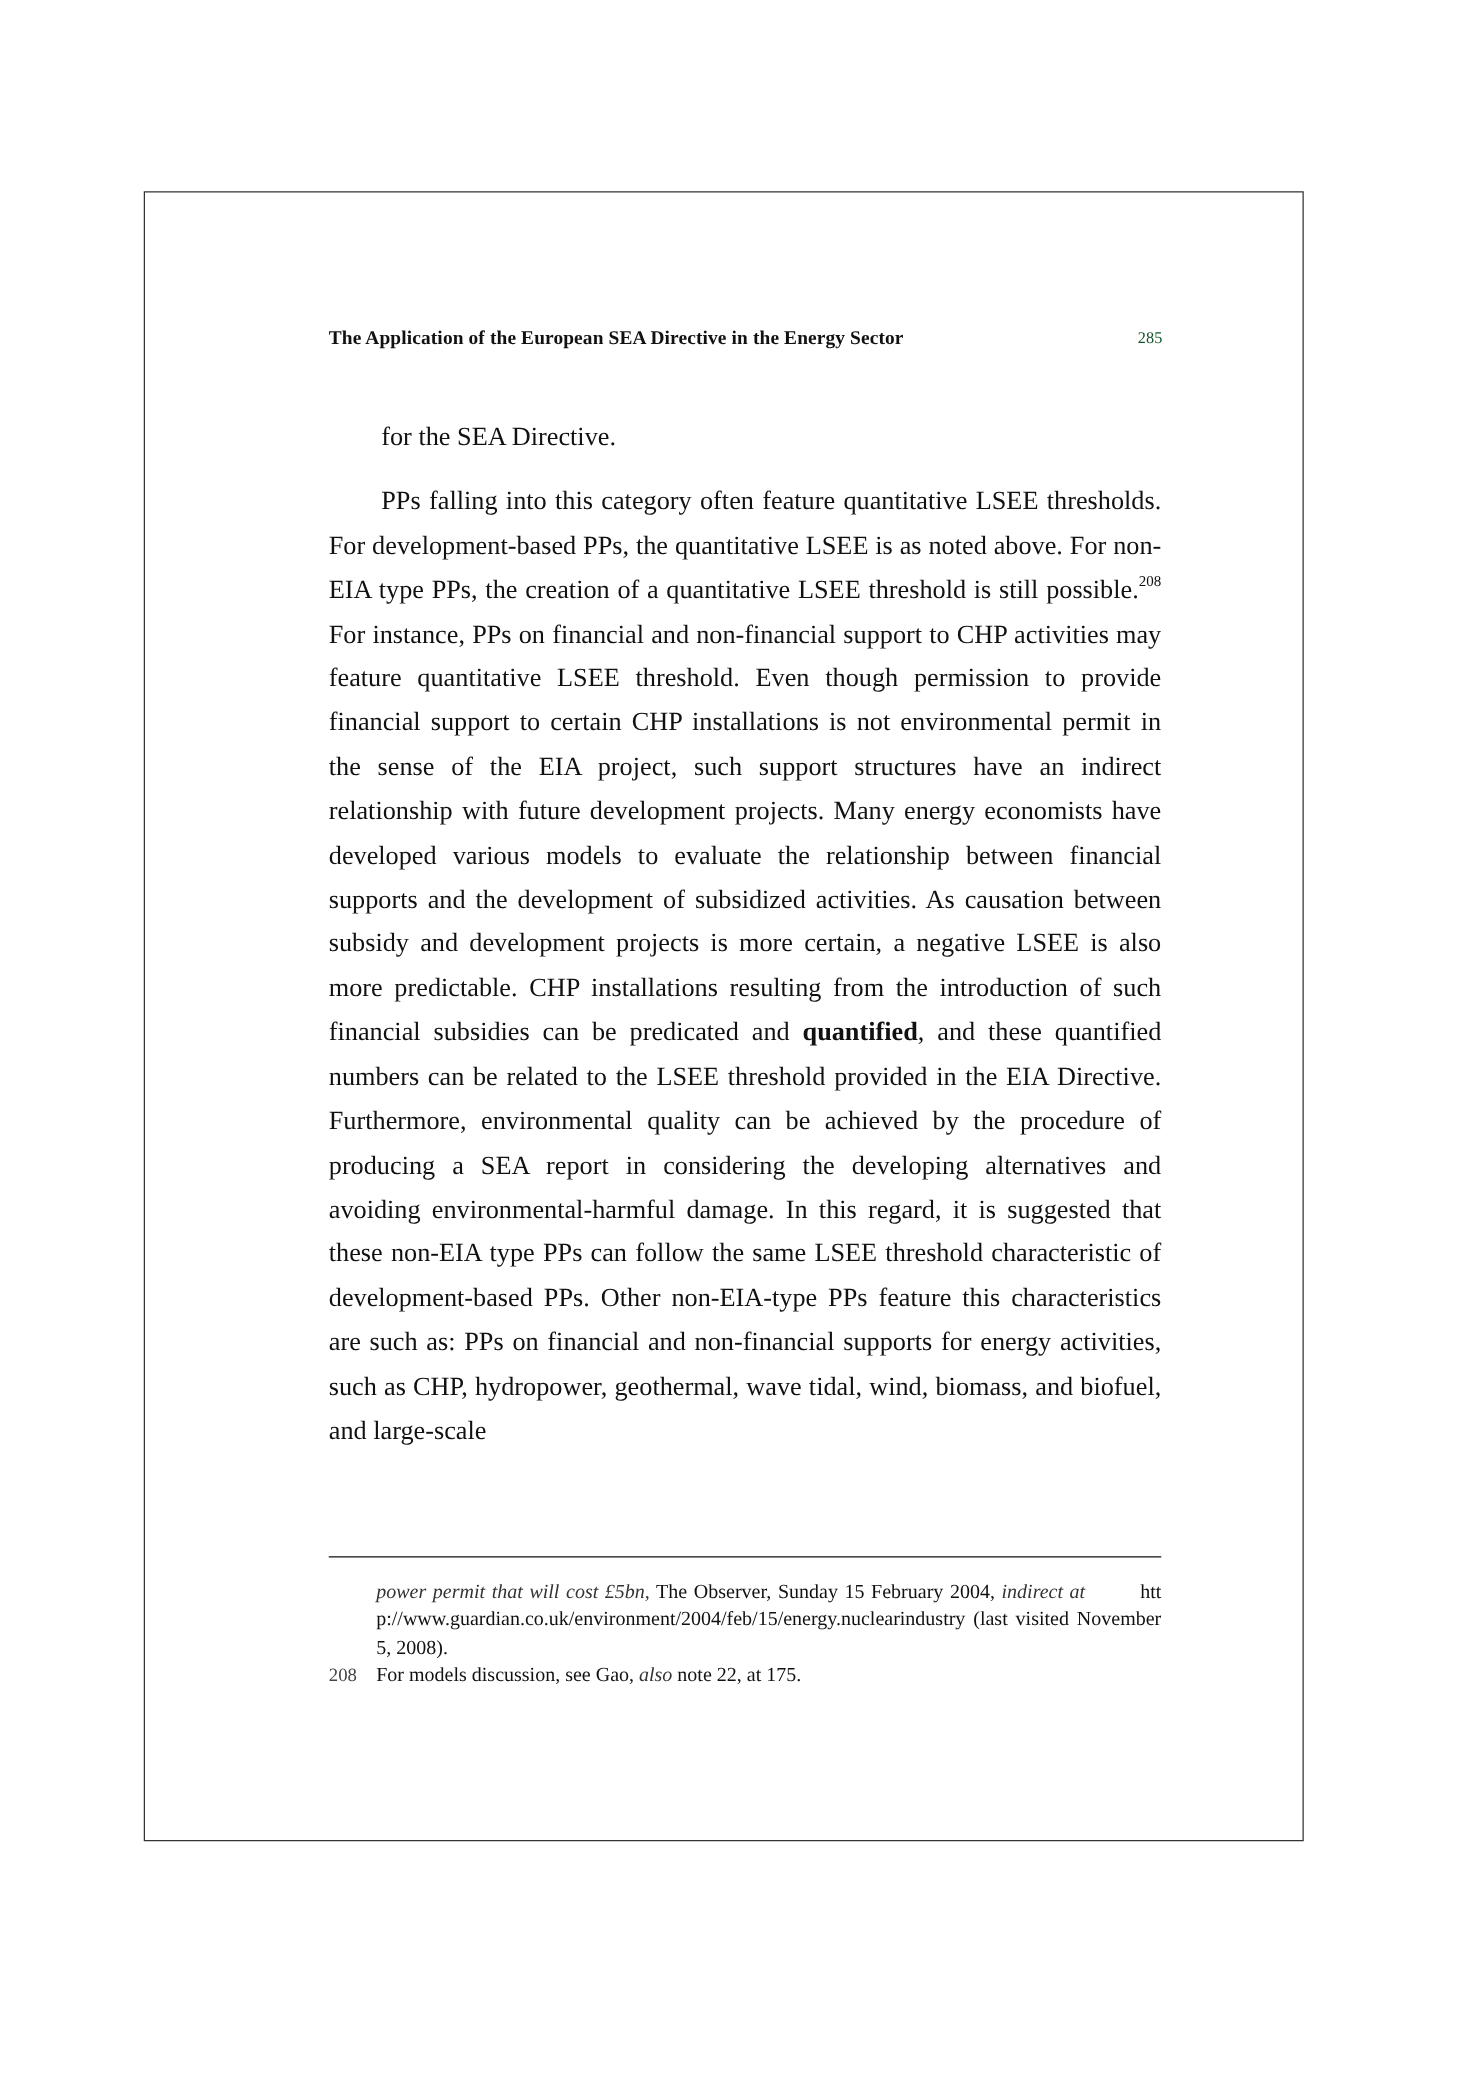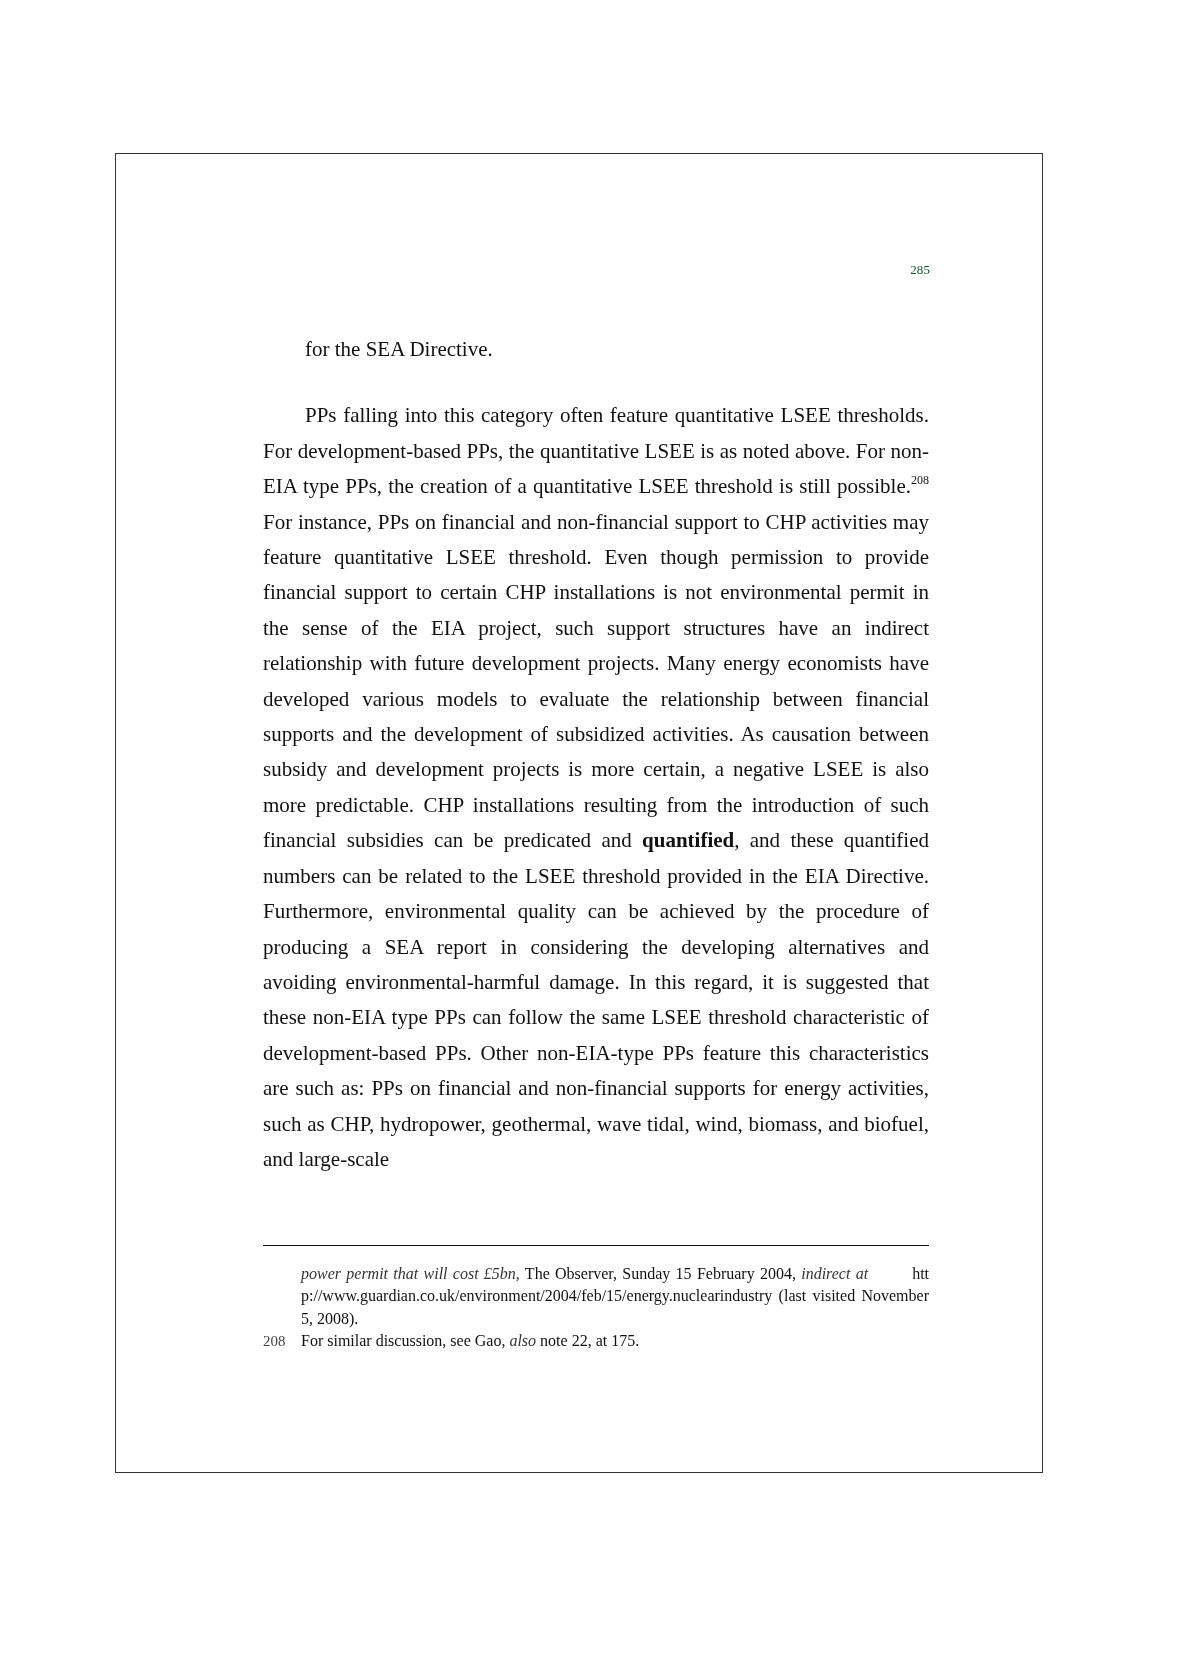--- a/index.html
+++ b/index.html
@@ -8,45 +8,46 @@
   .page-frame { position: absolute; left: 115px; top: 153px; width: 928px; height: 1320px;
                 border: 1.5px solid #333; box-sizing: border-box; }
   .running-head { position: absolute; left: 263px; top: 262px; width: 666px; height: 20px;
                   font-size: 15.5px; font-weight: bold; letter-spacing: 0.1px; }
   .running-head .title { position: absolute; left: 0; top: 0; white-space: nowrap; }
   .running-head .pageno { position: absolute; right: -1px; top: 0; font-weight: normal;
                           font-size: 13px; color: #14532d; }
   .body { position: absolute; left: 263px; top: 332px; width: 666px; font-size: 21px;
           line-height: 35.4px; text-align: justify; }
   .body p { margin: 0; }
-  .body .cont { text-indent: 42px; margin-bottom: 31px; }
+  .body .cont { text-indent: 42px; margin-bottom: 16px; }
   .body .para { text-indent: 42px; }
   .body sup { font-size: 12px; line-height: 0; vertical-align: 9px; }
   .body b { font-weight: bold; }
   .fn-rule { position: absolute; left: 263px; top: 1245px; width: 666px; height: 0;
              border-top: 1.6px solid #111; }
   .footnotes { position: absolute; left: 263px; top: 1263px; width: 666px; font-size: 16px;
                line-height: 22.4px; }
   .fn { position: relative; padding-left: 38px; text-align: justify; }
   .fn .num { position: absolute; left: 0; top: 0; color: #444; font-size: 15px; }
   .fn i { font-style: italic; color: #333; }
   .fn .gap { display: inline-block; width: 44px; }
 </style>
 </head>
 <body>
 
 <div class="page-frame"></div>
 
 <div class="running-head">
+  <span class="title">The Application of the European SEA Directive in the Energy Sector</span>
   <span class="pageno">285</span>
 </div>
 
 <div class="body">
   <p class="cont">for the SEA Directive.</p>
   <p class="para"><span>PPs falling into this category often feature quantitative LSEE thresholds. For development-based PPs, the quantitative LSEE is as noted above. For non-EIA type PPs, the creation of a quantitative LSEE threshold is still possible.</span><sup>208</sup><span> For instance, PPs on financial and non-financial support to CHP activities may feature quantitative LSEE threshold. Even though permission to provide financial support to certain CHP installations is not environmental permit in the sense of the EIA project, such support structures have an indirect relationship with future development projects. Many energy economists have developed various models to evaluate the relationship between financial supports and the development of subsidized activities. As causation between subsidy and development projects is more certain, a negative LSEE is also more predictable. CHP installations resulting from the introduction of such financial subsidies can be predicated and </span><b>quantified</b><span>, and these quantified numbers can be related to the LSEE threshold provided in the EIA Directive. Furthermore, environmental quality can be achieved by the procedure of producing a SEA report in considering the developing alternatives and avoiding environmental-harmful damage. In this regard, it is suggested that these non-EIA type PPs can follow the same LSEE threshold characteristic of development-based PPs. Other non-EIA-type PPs feature this characteristics are such as: PPs on financial and non-financial supports for energy activities, such as CHP, hydropower, geothermal, wave tidal, wind, biomass, and biofuel, and large-scale</span></p>
 </div>
 
 <div class="fn-rule"></div>
 
 <div class="footnotes">
   <div class="fn"><i>power permit that will cost £5bn,</i><span> The Observer, Sunday 15 February 2004,</span> <i>indirect at</i><span class="gap"></span><span style="word-break: break-all;">http://www.guardian.co.uk/environment/2004/feb/15/energy.nuclearindustry</span><span> (last visited November 5, 2008).</span></div>
-  <div class="fn"><span class="num">208</span><span>For similar discussion, see Gao, </span><i>also</i><span> note 22, at 175.</span></div>
+  <div class="fn"><span class="num">208</span><span>For models discussion, see Gao, </span><i>also</i><span> note 22, at 175.</span></div>
 </div>
 
 </body></html>

